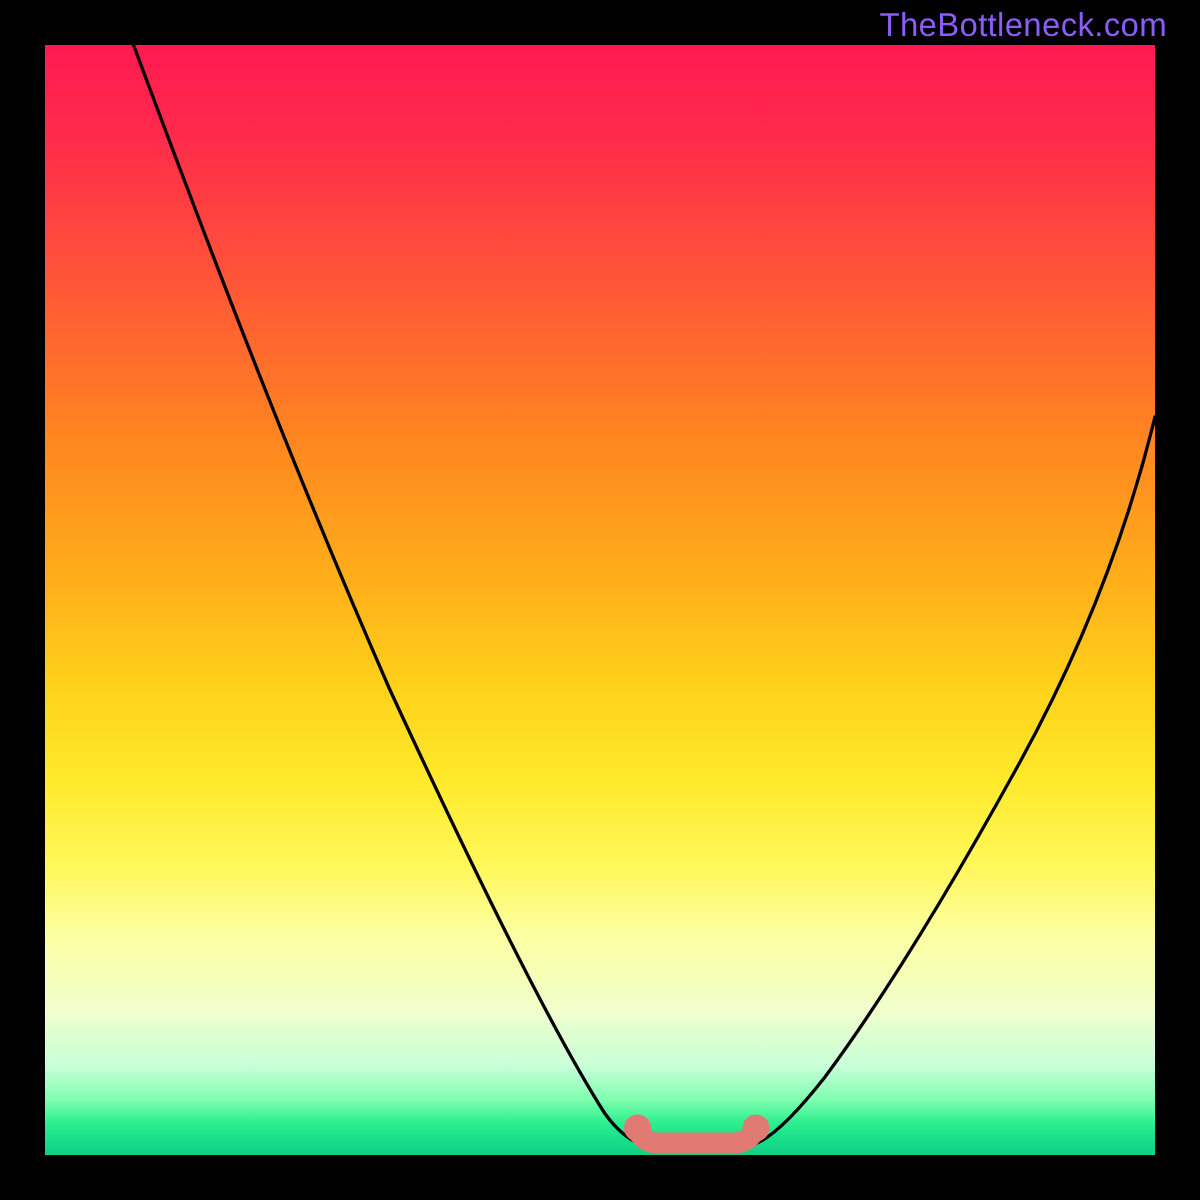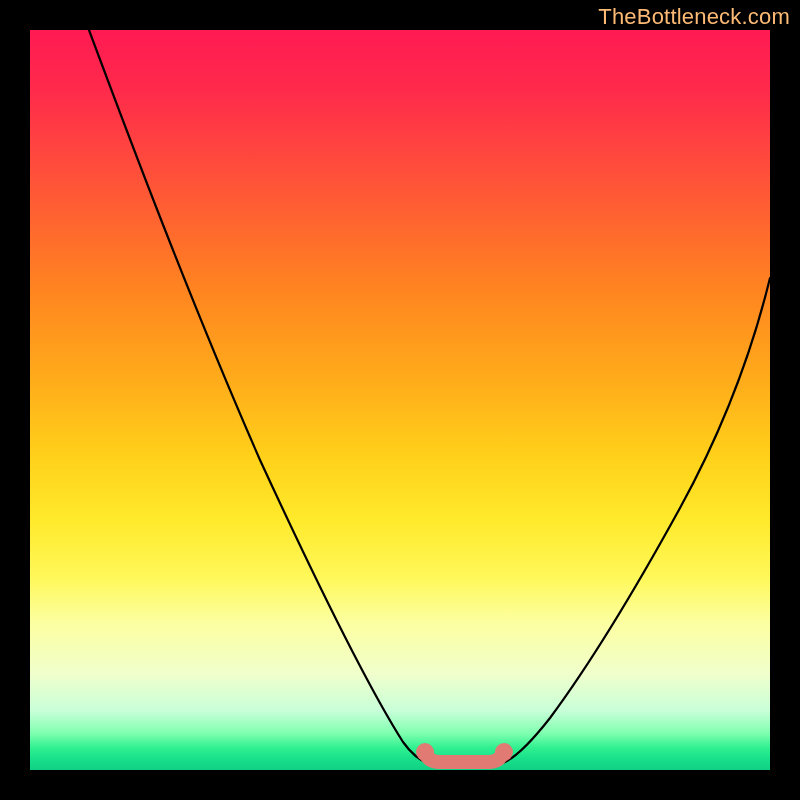--- a/index.html
+++ b/index.html
@@ -13,22 +13,22 @@
   }
   .frame {
     position: relative;
     width: 800px;
     height: 800px;
     background: #000;
   }
   .watermark {
     position: absolute;
     top: 4px;
-    right: 10px;
-    color: #fdba74;
+    right: 22px;
+    color: #8b5cf6;
     font-size: 22px;
     font-weight: 400;
     letter-spacing: 0.2px;
     z-index: 20;
   }
   .plot-area {
     position: absolute;
     left: 30px;
     top: 30px;
     width: 740px;

